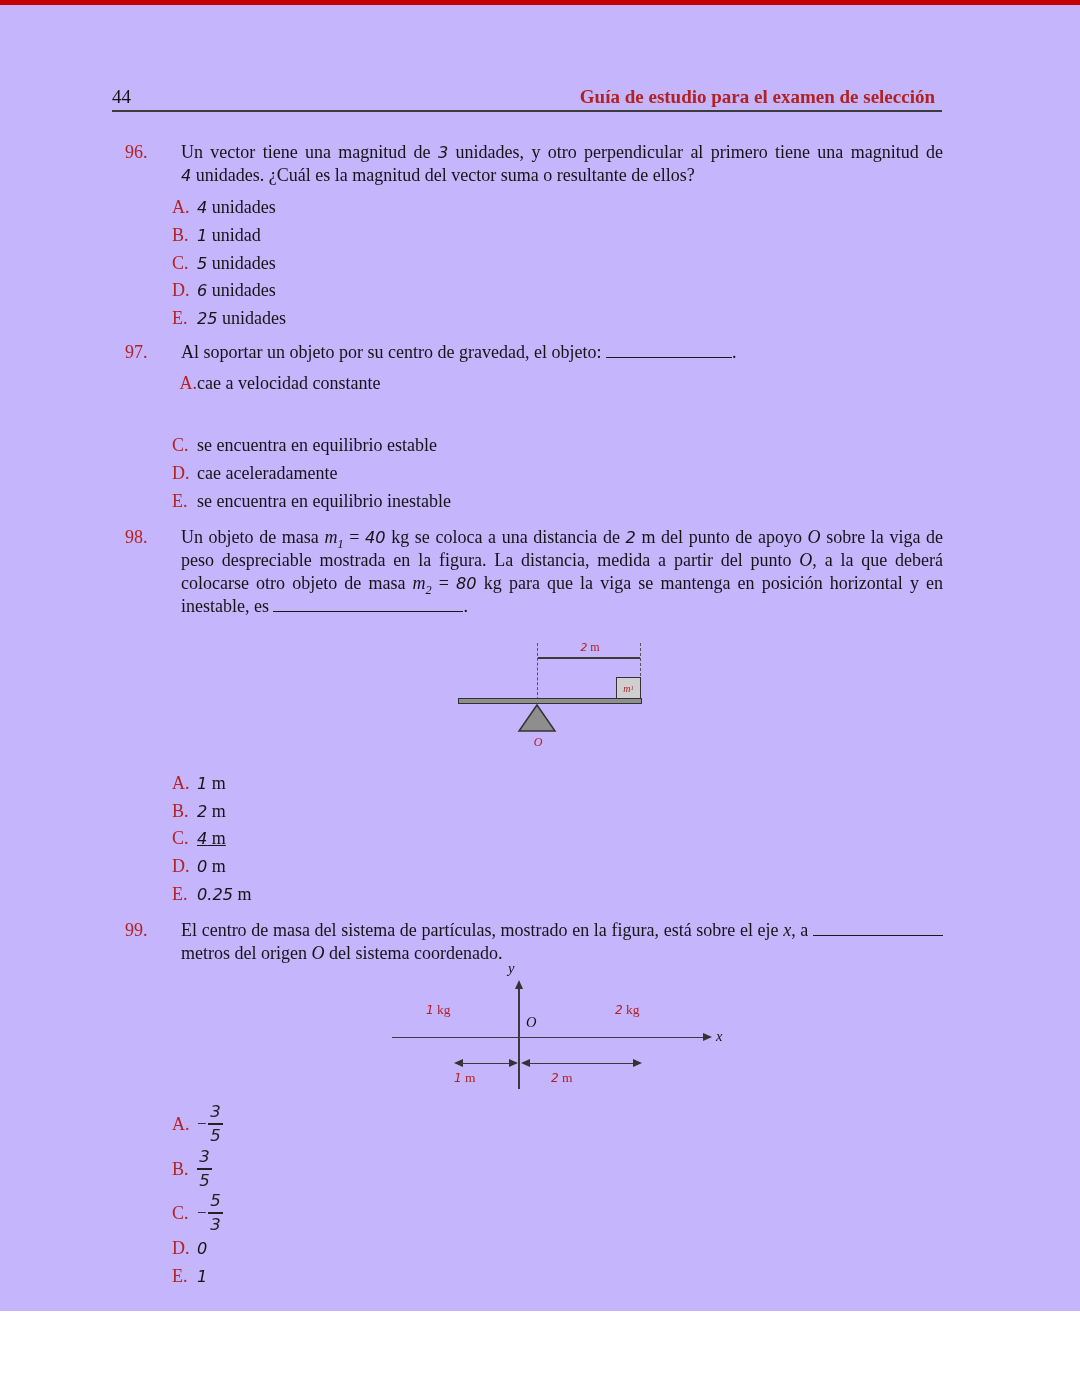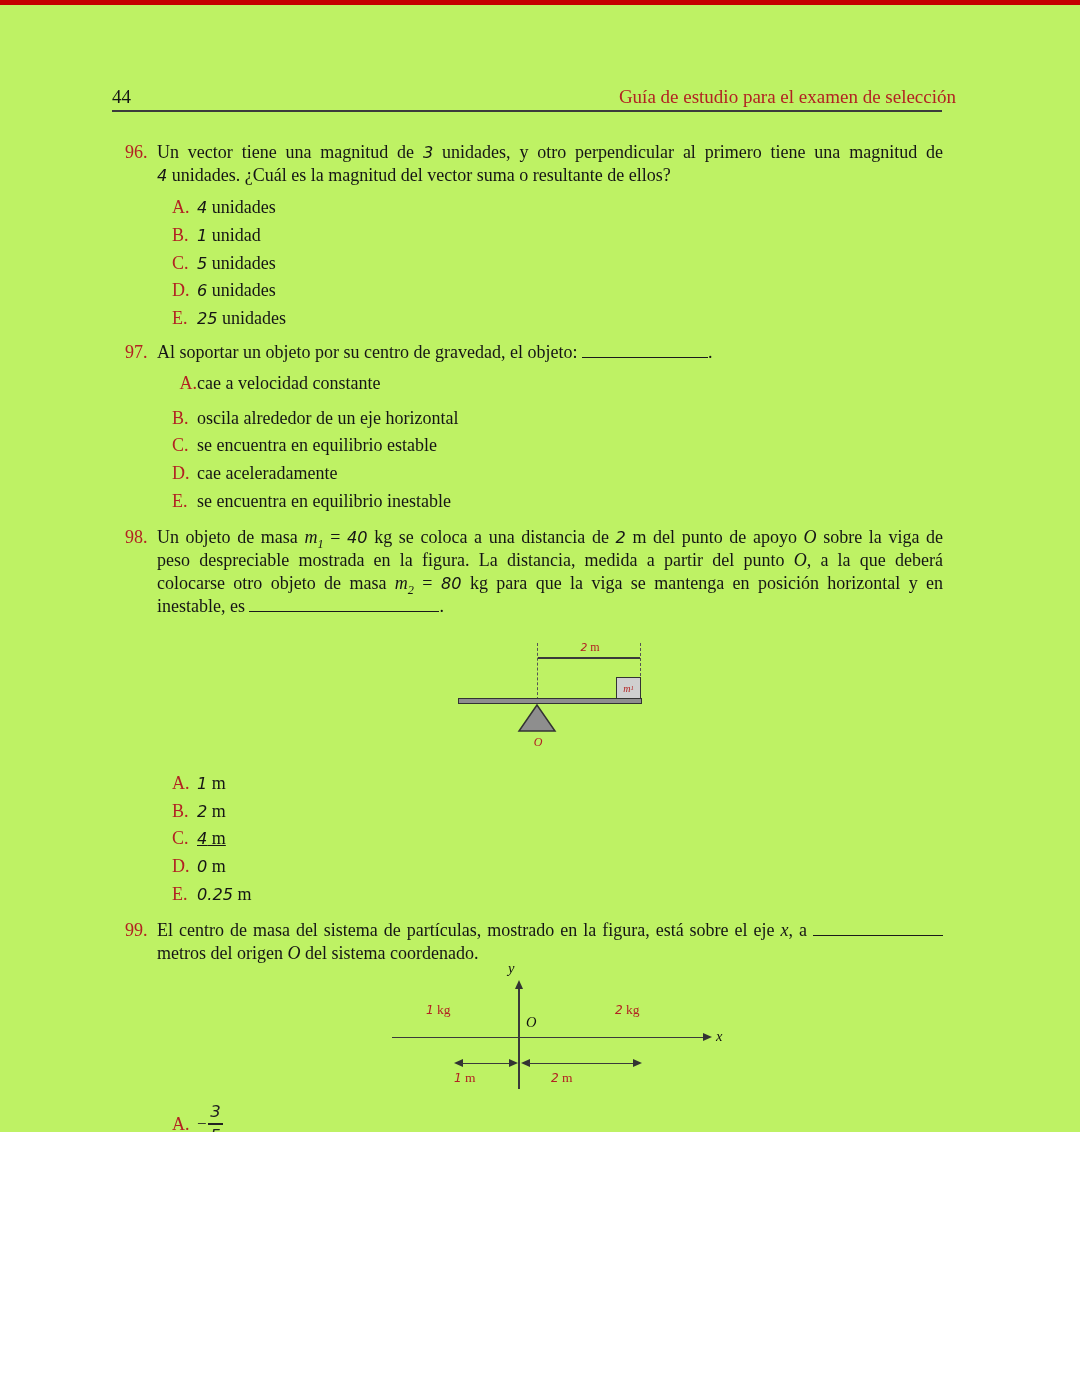--- a/index.html
+++ b/index.html
@@ -1,24 +1,24 @@
 <!DOCTYPE html>
 <html><head>
 <meta charset="utf-8">
 <style>
   html,body{margin:0;padding:0;background:#ffffff;}
-  .page{position:relative;width:1080px;height:1132px;background:#bef264;overflow:hidden;
+  .page{position:relative;width:1080px;height:1311px;background:#c4b5fd;overflow:hidden;
         font-family:"Liberation Serif",serif;font-size:18px;color:#151515;}
   .topbar{position:absolute;left:0;top:0;width:100%;height:5px;background:#c40000;}
   .abs{position:absolute;}
   .red{color:#b22222;}
   .rule{position:absolute;left:112px;top:110px;width:830px;height:2px;background:#3c3c3c;}
   .qnum{position:absolute;left:125px;width:34px;line-height:23px;}
   .qtext{position:absolute;left:157px;width:786px;}
-  .line{height:23px;line-height:23px;}
+  .line{height:23px;line-height:23px;margin-left:24px;}
   .jline{text-align:justify;text-align-last:justify;}
   .opt{position:absolute;left:172px;line-height:23px;white-space:nowrap;}
   .olet{display:inline-block;width:25px;color:#b22222;}
   .n{font-family:"DejaVu Sans",sans-serif;font-style:italic;font-size:0.9em;}
   .v{font-style:italic;}
   sub{font-size:68%;line-height:0;}
   .blank{display:inline-block;border-bottom:1.5px solid #1a1a1a;height:15px;vertical-align:baseline;}
   
   .fig{position:absolute;}
   .figlabel{position:absolute;text-align:center;font-size:12px;color:#b22222;}
@@ -44,40 +44,39 @@
   .frac .fn{line-height:20px;}
   .frac .fbar{width:15px;height:1.5px;background:#222;margin:1px 0;}
 </style>
 </head>
 <body>
 
 <div class="page">
   <div class="topbar"></div>
 
   <div class="abs" style="left:112px;top:86px;font-size:19px;">44</div>
-  <div class="abs red" style="right:124px;top:86px;font-size:19px;">Guía de estudio para el examen de selección</div>
+  <div class="abs red" style="right:145px;top:86px;font-size:19px;font-weight:bold;">Guía de estudio para el examen de selección</div>
   <div class="rule"></div>
 
   <div class="qnum red" style="top:141px;">96.</div>
   <div class="qtext" style="top:141px;">
     <div class="line jline"><span>Un vector tiene una magnitud de </span><span class="n">3</span><span> unidades, y otro perpendicular al primero tiene una magnitud de</span></div>
     <div class="line"><span class="n">4</span><span> unidades. ¿Cuál es la magnitud del vector suma o resultante de ellos?</span></div>
   </div>
   <div class="opt" style="top:196px;"><span class="olet">A.</span><span><span class="n">4</span><span> unidades</span></span></div>
   <div class="opt" style="top:224px;"><span class="olet">B.</span><span><span class="n">1</span><span> unidad</span></span></div>
   <div class="opt" style="top:252px;"><span class="olet">C.</span><span><span class="n">5</span><span> unidades</span></span></div>
   <div class="opt" style="top:279px;"><span class="olet">D.</span><span><span class="n">6</span><span> unidades</span></span></div>
   <div class="opt" style="top:307px;"><span class="olet">E.</span><span><span class="n">25</span><span> unidades</span></span></div>
 
   <div class="qnum red" style="top:341px;">97.</div>
   <div class="qtext" style="top:341px;">
     <div class="line"><span>Al soportar un objeto por su centro de gravedad, el objeto: </span><span class="blank" style="width: 126px;"></span><span>.</span></div>
   </div>
   <div class="opt" style="top:372px;text-align:right;"><span class="olet">A.</span><span><span>cae a velocidad constante</span></span></div>
-  <div class="opt" style="top:407px;"><span class="olet">B.</span><span><span>oscila alrededor de un eje horizontal</span></span></div>
   <div class="opt" style="top:434px;"><span class="olet">C.</span><span><span>se encuentra en equilibrio estable</span></span></div>
   <div class="opt" style="top:462px;"><span class="olet">D.</span><span><span>cae aceleradamente</span></span></div>
   <div class="opt" style="top:490px;"><span class="olet">E.</span><span><span>se encuentra en equilibrio inestable</span></span></div>
 
   <div class="qnum red" style="top:526px;">98.</div>
   <div class="qtext" style="top:526px;">
     <div class="line jline"><span>Un objeto de masa </span><span class="v">m</span><sub class="v">1</sub><span> = </span><span class="n">40</span><span> kg se coloca a una distancia de </span><span class="n">2</span><span> m del punto de apoyo </span><span class="v">O</span><span> sobre la viga de</span></div>
     <div class="line jline"><span>peso despreciable mostrada en la figura. La distancia, medida a partir del punto </span><span class="v">O</span><span>, a la que deberá</span></div>
     <div class="line jline"><span>colocarse otro objeto de masa </span><span class="v">m</span><sub class="v">2</sub><span> = </span><span class="n">80</span><span> kg para que la viga se mantenga en posición horizontal y en</span></div>
     <div class="line"><span>inestable, es </span><span class="blank" style="width: 190px;"></span><span>.</span></div>

